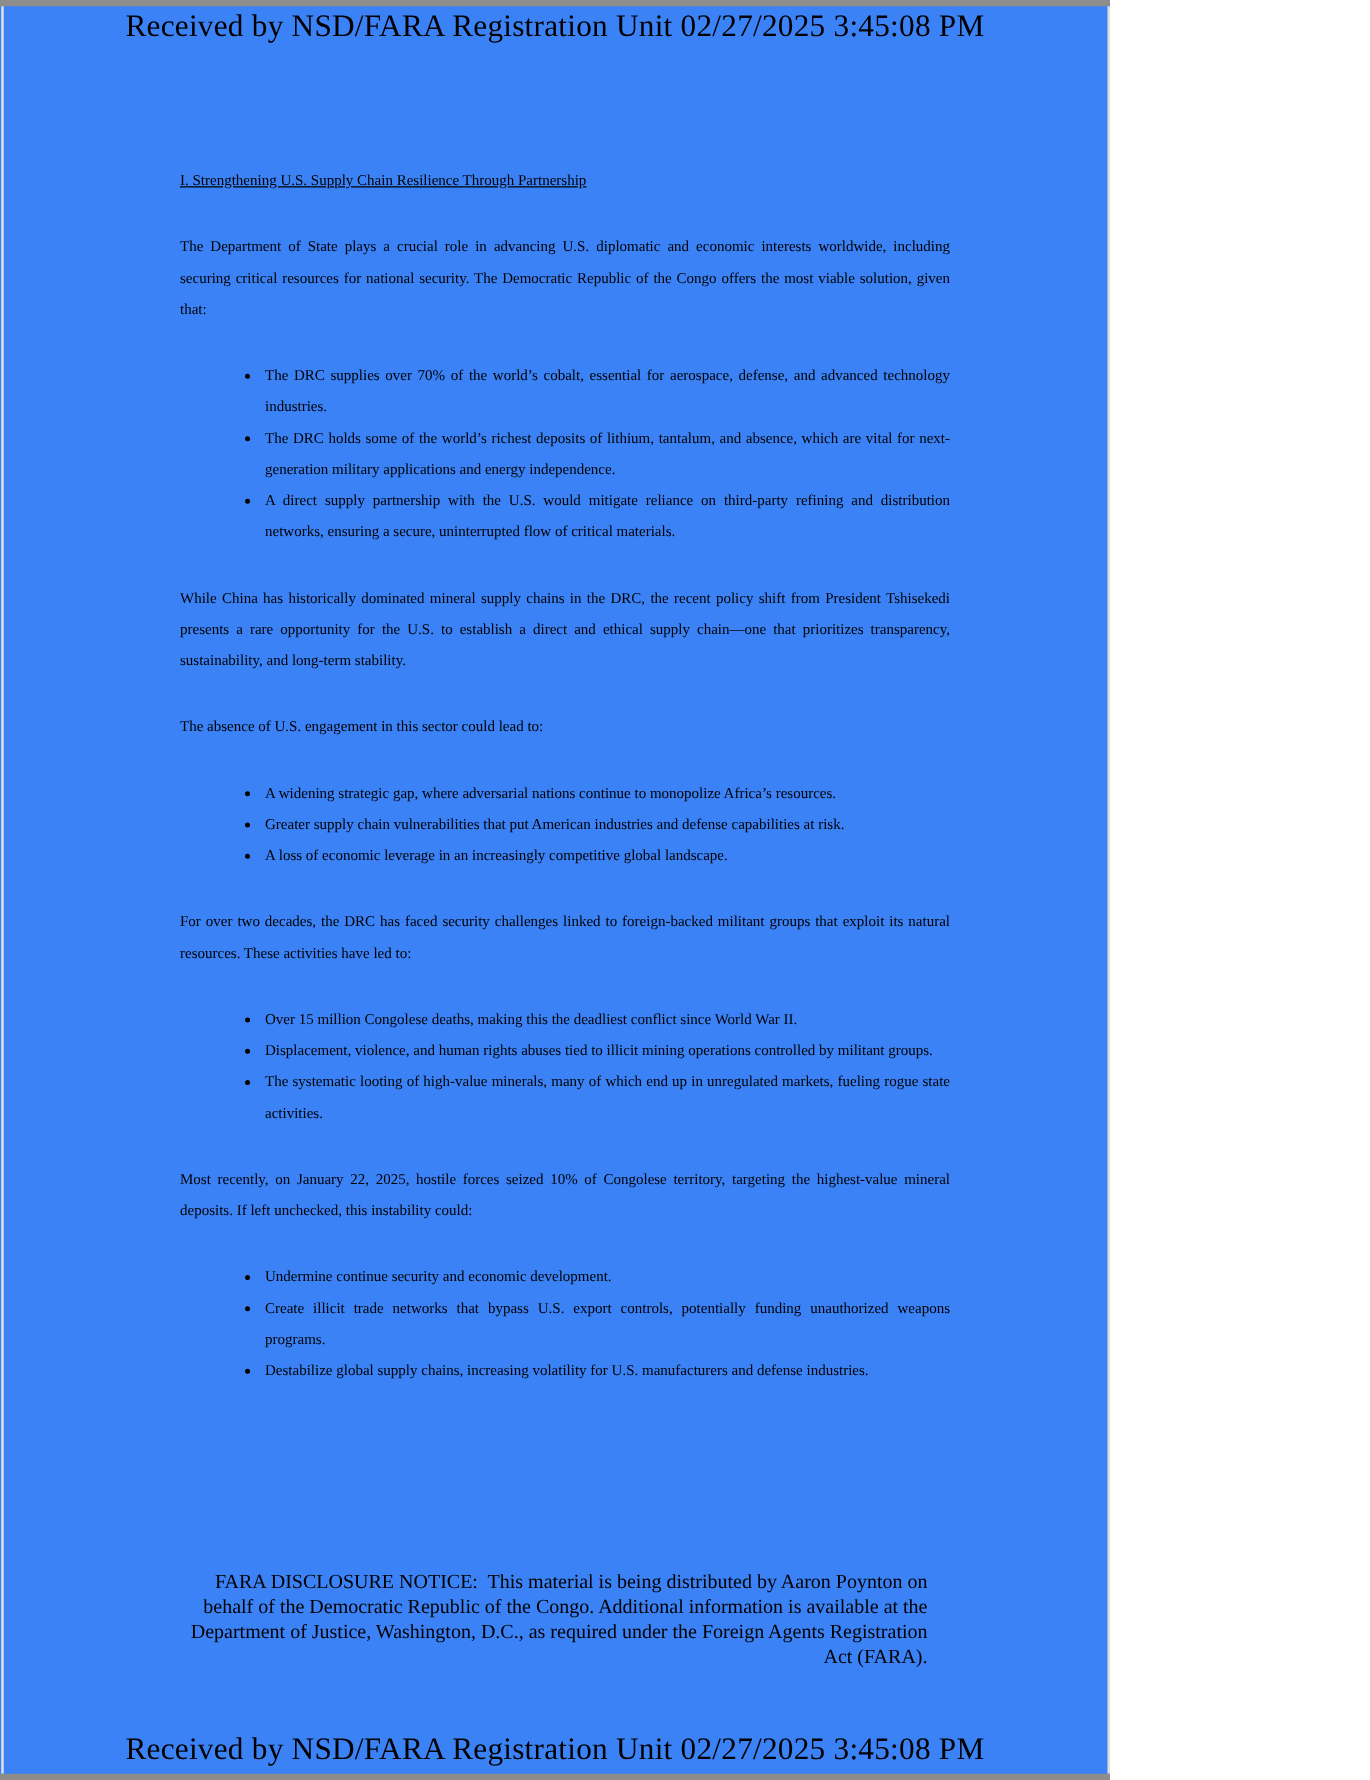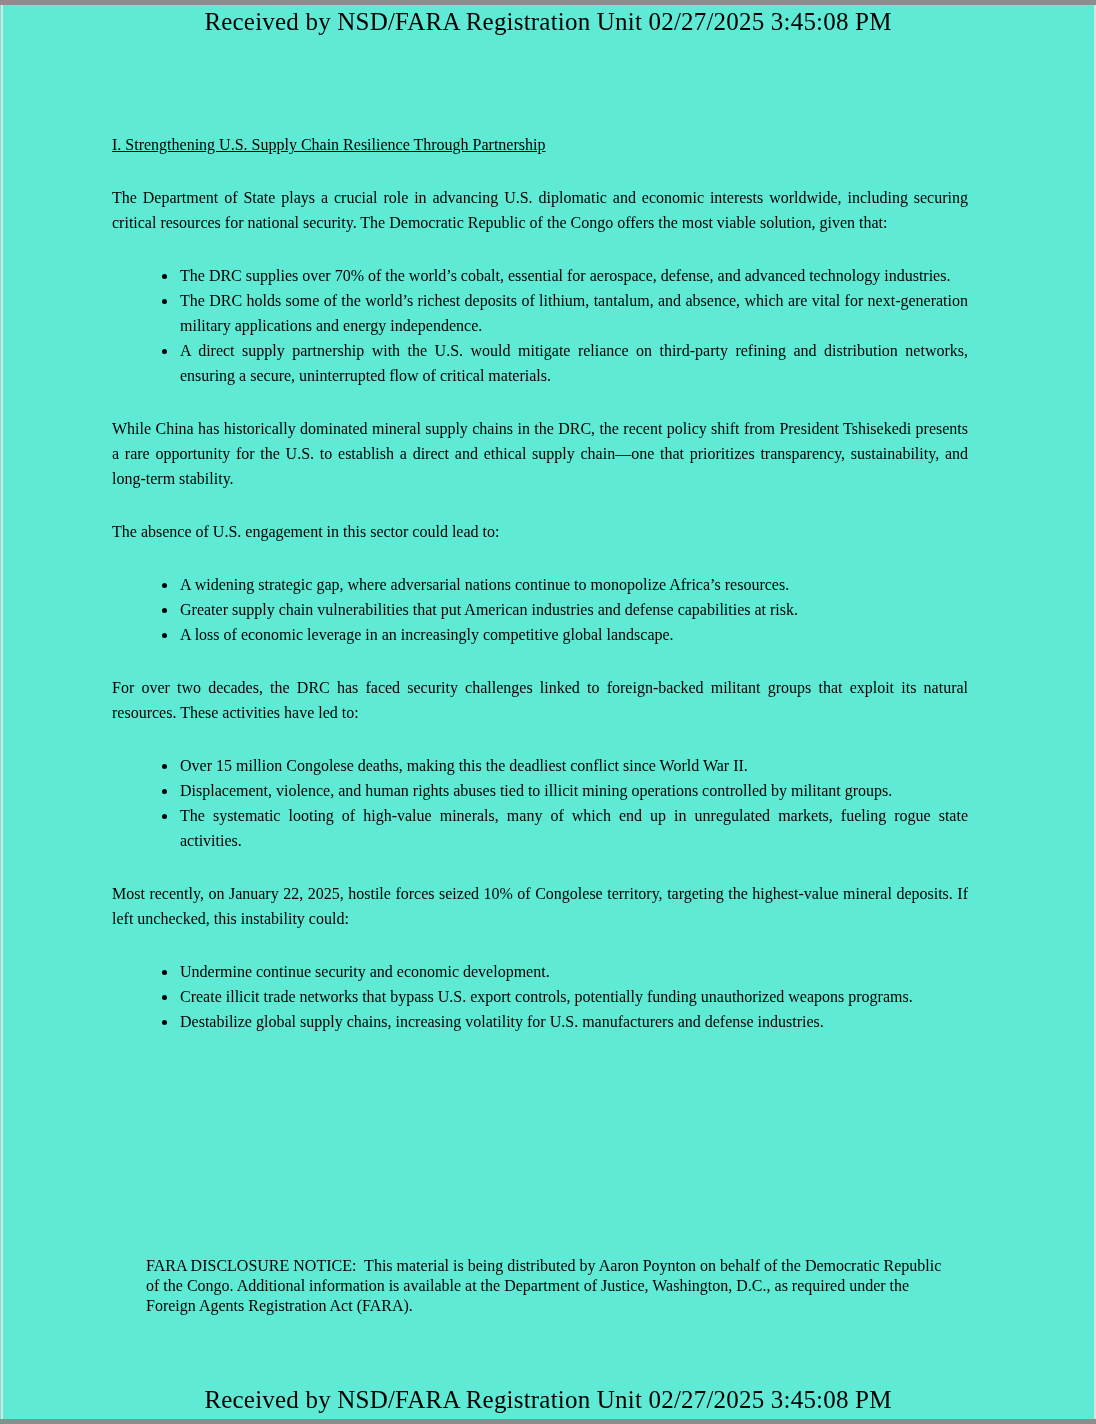--- a/index.html
+++ b/index.html
@@ -2,23 +2,23 @@
 <html><head>
 <meta charset="utf-8">
 <style>
   html, body {
     margin: 0;
     padding: 0;
     background: #ffffff;
   }
   .page {
     position: relative;
-    width: 1096px;
+    width: 888px;
     height: 1424px;
-    background: #5eead4;
+    background: #3b82f6;
     color: #000000;
     font-family: "Liberation Serif", "DejaVu Serif", serif;
     overflow: hidden;
     box-sizing: border-box;
   }
   .scan-bar {
     position: absolute;
     left: 0;
     right: 0;
     height: 5px;
@@ -43,24 +43,24 @@
     text-align: center;
     font-size: 25px;
     letter-spacing: 0.2px;
     white-space: nowrap;
   }
   .stamp.top { top: 8px; }
   .stamp.bottom { bottom: 10px; }
 
   .content {
     position: absolute;
-    left: 112px;
+    left: 144px;
     right: 128px;
     top: 0;
-    font-size: 16px;
+    font-size: 12px;
     line-height: 25px;
     text-align: justify;
   }
   .doc-heading {
     font-weight: normal;
     text-decoration: underline;
     text-align: left;
     margin: 24px 0;
   }
   .doc-heading.first {
@@ -77,21 +77,21 @@
     text-align: justify;
     padding-left: 2px;
   }
   .disclosure {
     position: absolute;
     left: 146px;
     right: 146px;
     top: 1256px;
     font-size: 16px;
     line-height: 20px;
-    text-align: left;
+    text-align: right;
   }
 </style>
 </head>
 <body>
 
 <div class="page">
 
   <div class="scan-bar top"></div>
   <div class="scan-edge left"></div>
   <div class="scan-edge right"></div>

